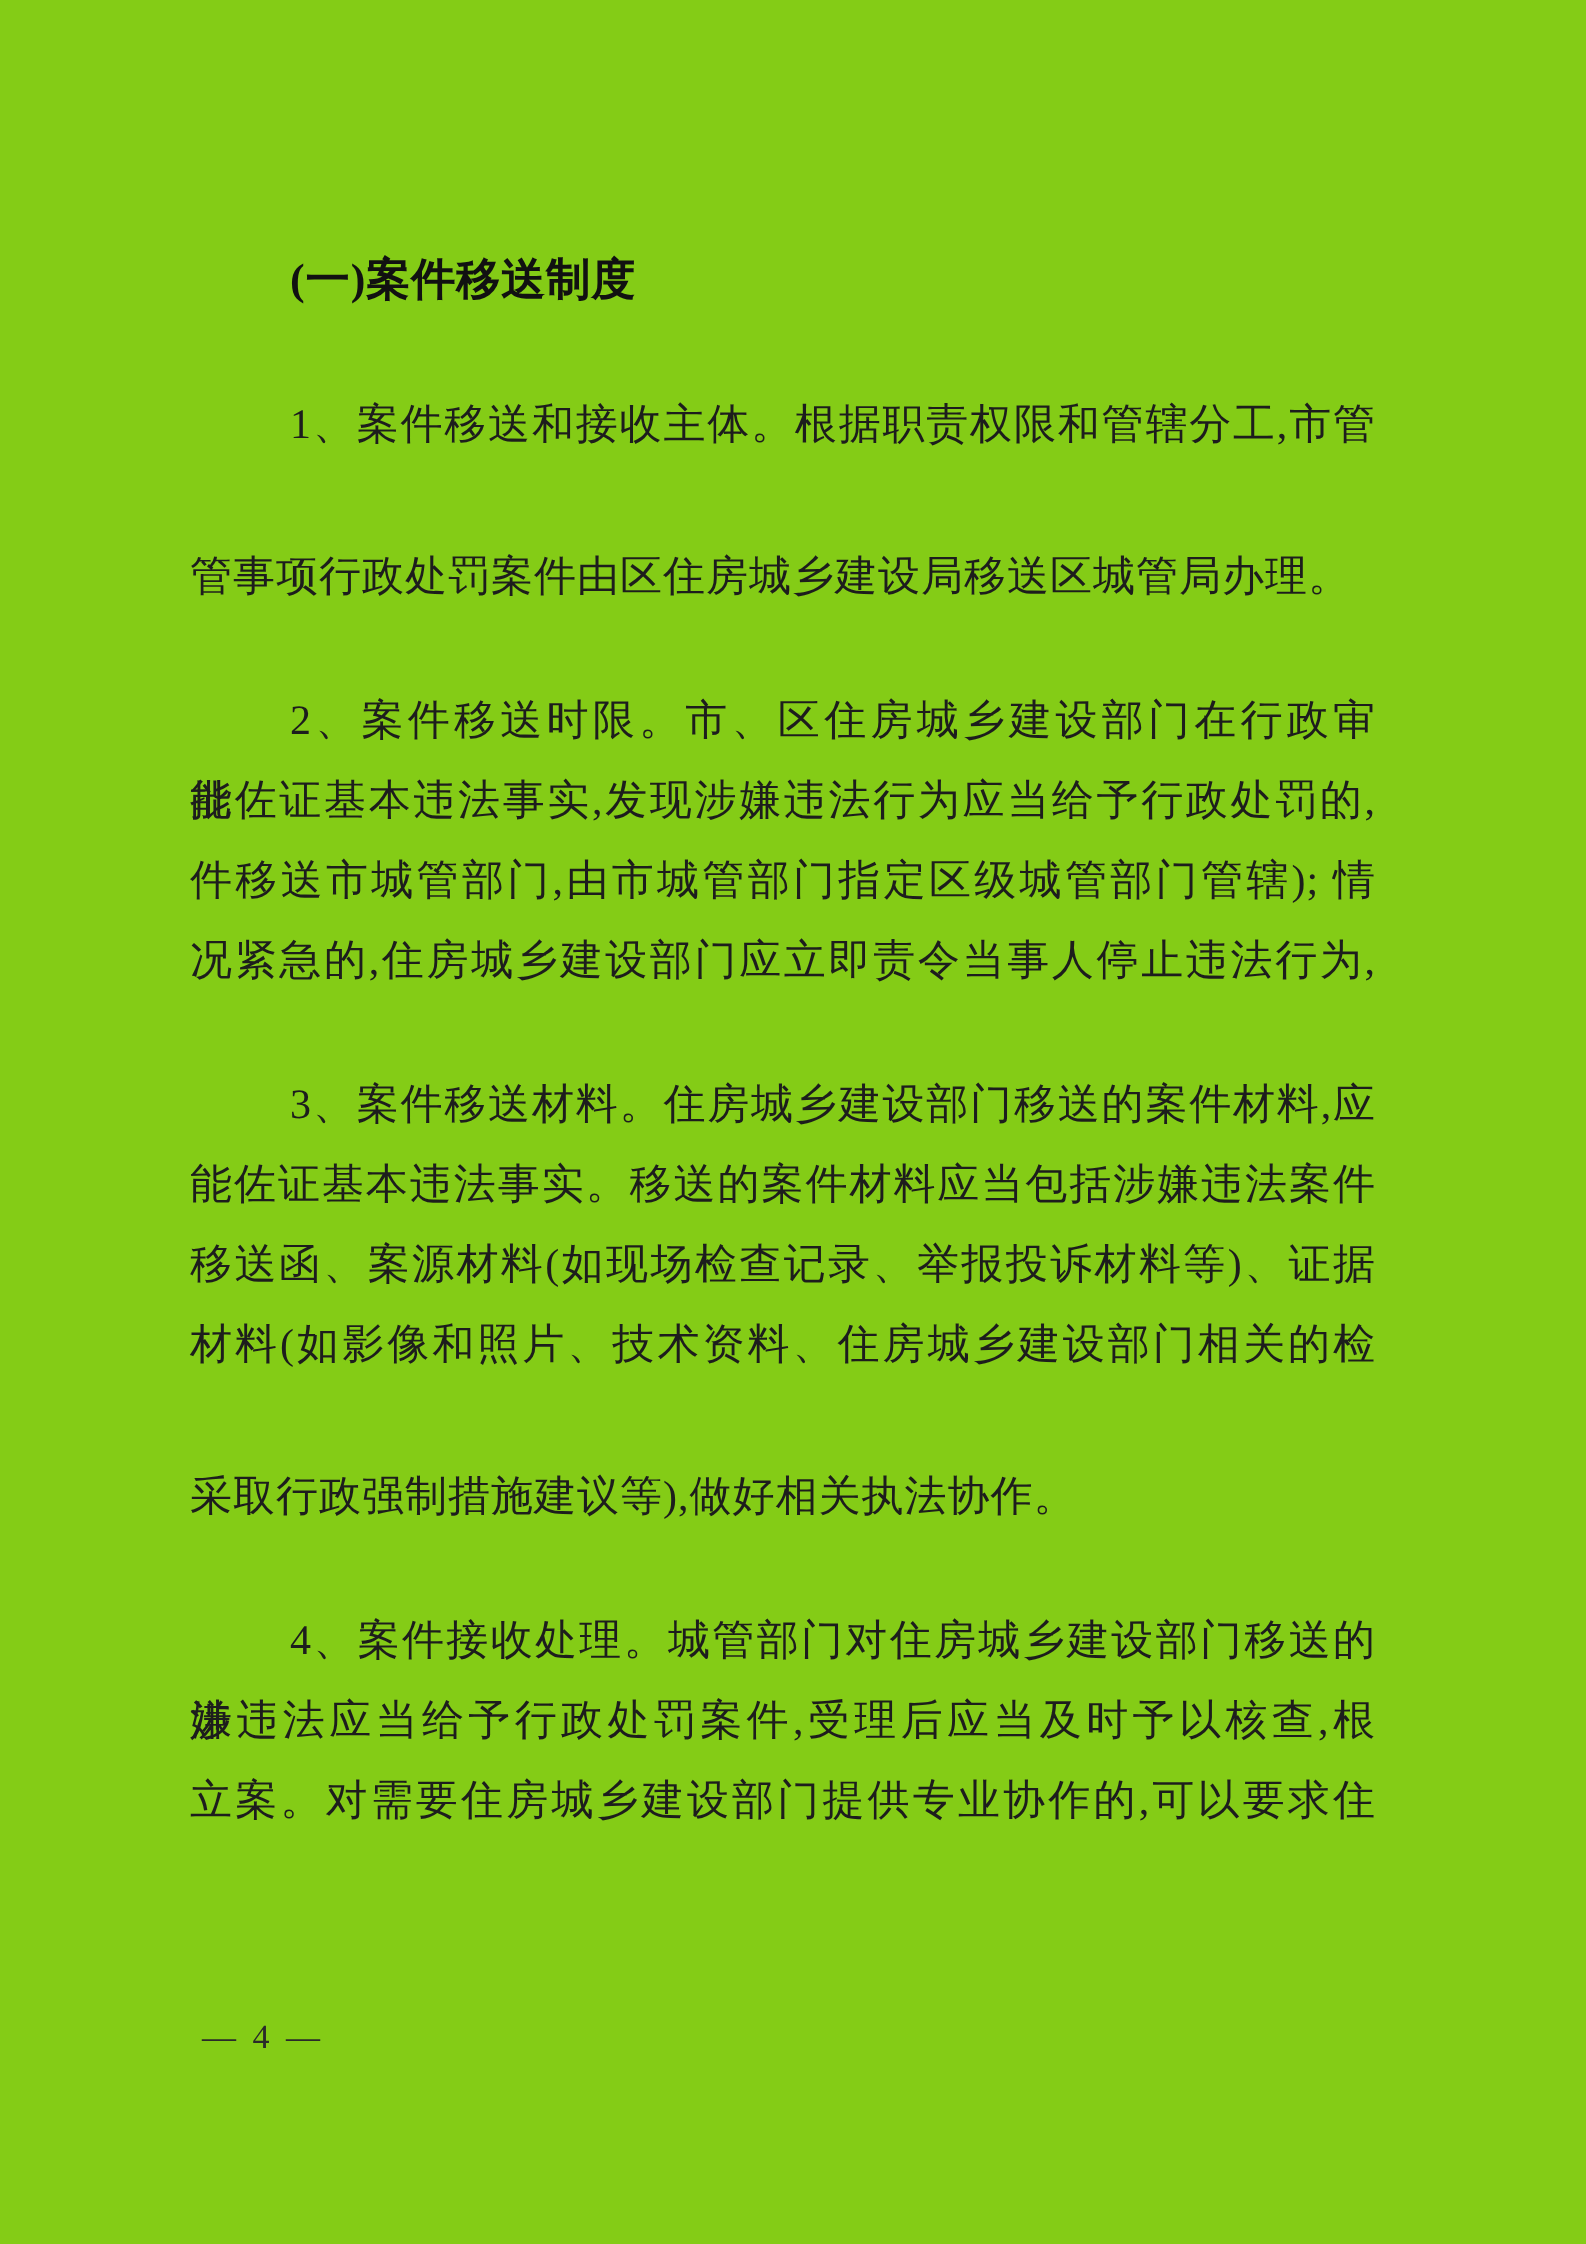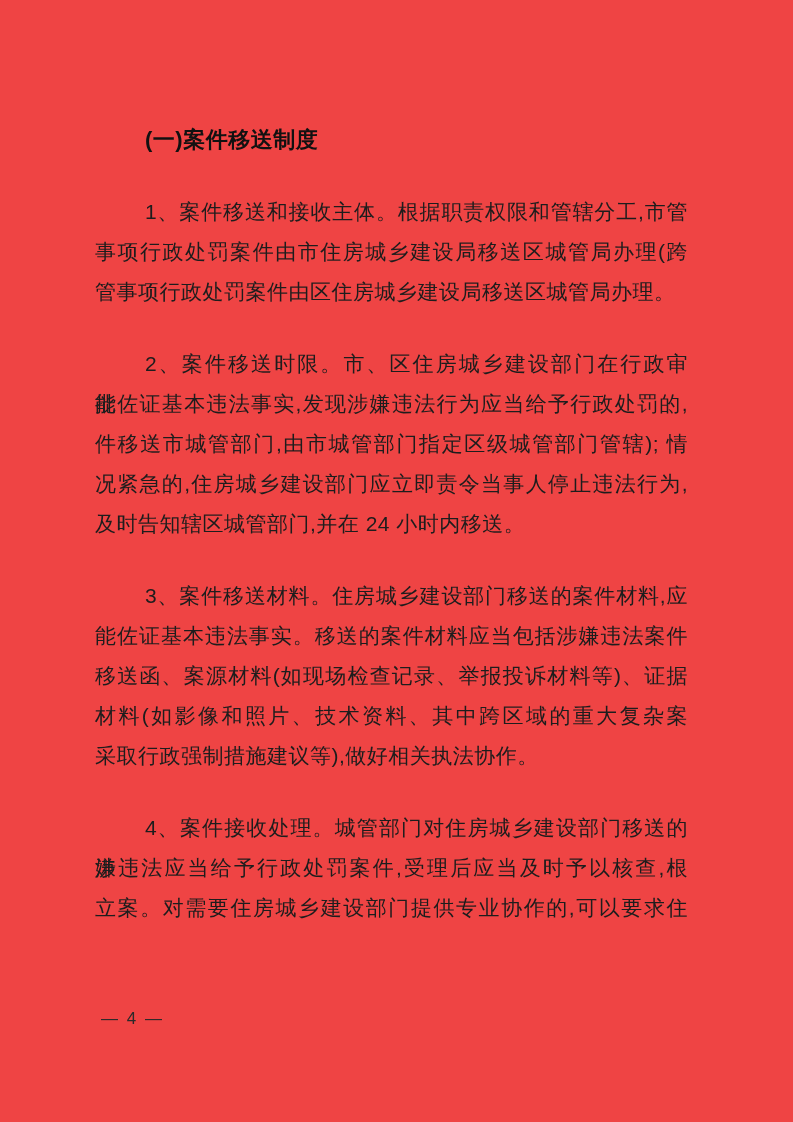--- a/index.html
+++ b/index.html
@@ -4,24 +4,24 @@
 <style>
   html, body {
     margin: 0;
     padding: 0;
     background: #e8e8e8;
   }
   .page {
     position: relative;
     width: 793px;
     height: 1122px;
-    background: #ef4444;
+    background: #84cc16;
     margin: 0 auto;
     overflow: hidden;
-    font-family: Liberation Sans, sans-serif;
+    font-family: Liberation Serif, serif;
   }
   .doc-body {
     position: absolute;
     left: 95px;
     top: 120px;
     width: 593px;
   }
   .line {
     height: 40px;
     line-height: 40px;
@@ -39,49 +39,48 @@
     text-align-last: left;
     text-indent: 50px;
   }
   .line.first {
     text-indent: 50px;
     margin-top: 32px;
   }
   .line.end {
     text-align: right;
     text-align-last: left;
+    margin-top: 36px;
   }
   .page-number {
     position: absolute;
     left: 101px;
     top: 1006px;
     height: 26px;
     line-height: 26px;
     font-size: 17px;
     color: #2a2a2a;
     letter-spacing: 2px;
   }
 </style>
 </head>
 <body>
 
 <div class="page">
   <div class="doc-body">
       <div class="line heading">(一)案件移送制度</div>
       <div class="line first">1、案件移送和接收主体。根据职责权限和管辖分工,市管</div>
-      <div class="line mid">事项行政处罚案件由市住房城乡建设局移送区城管局办理(跨</div>
       <div class="line end">管事项行政处罚案件由区住房城乡建设局移送区城管局办理。</div>
       <div class="line first">2、案件移送时限。市、区住房城乡建设部门在行政审批、</div>
       <div class="line mid">能佐证基本违法事实,发现涉嫌违法行为应当给予行政处罚的,</div>
       <div class="line mid">件移送市城管部门,由市城管部门指定区级城管部门管辖); 情</div>
       <div class="line mid">况紧急的,住房城乡建设部门应立即责令当事人停止违法行为,</div>
-      <div class="line end">及时告知辖区城管部门,并在 24 小时内移送。</div>
       <div class="line first">3、案件移送材料。住房城乡建设部门移送的案件材料,应</div>
       <div class="line mid">能佐证基本违法事实。移送的案件材料应当包括涉嫌违法案件</div>
       <div class="line mid">移送函、案源材料(如现场检查记录、举报投诉材料等)、证据</div>
-      <div class="line mid">材料(如影像和照片、技术资料、其中跨区域的重大复杂案</div>
+      <div class="line mid">材料(如影像和照片、技术资料、住房城乡建设部门相关的检</div>
       <div class="line end">采取行政强制措施建议等),做好相关执法协作。</div>
       <div class="line first">4、案件接收处理。城管部门对住房城乡建设部门移送的涉</div>
       <div class="line mid">嫌违法应当给予行政处罚案件,受理后应当及时予以核查,根</div>
       <div class="line mid">立案。对需要住房城乡建设部门提供专业协作的,可以要求住</div>
     </div>
   <div class="page-number">— 4 —</div>
 </div>
 
 </body></html>

